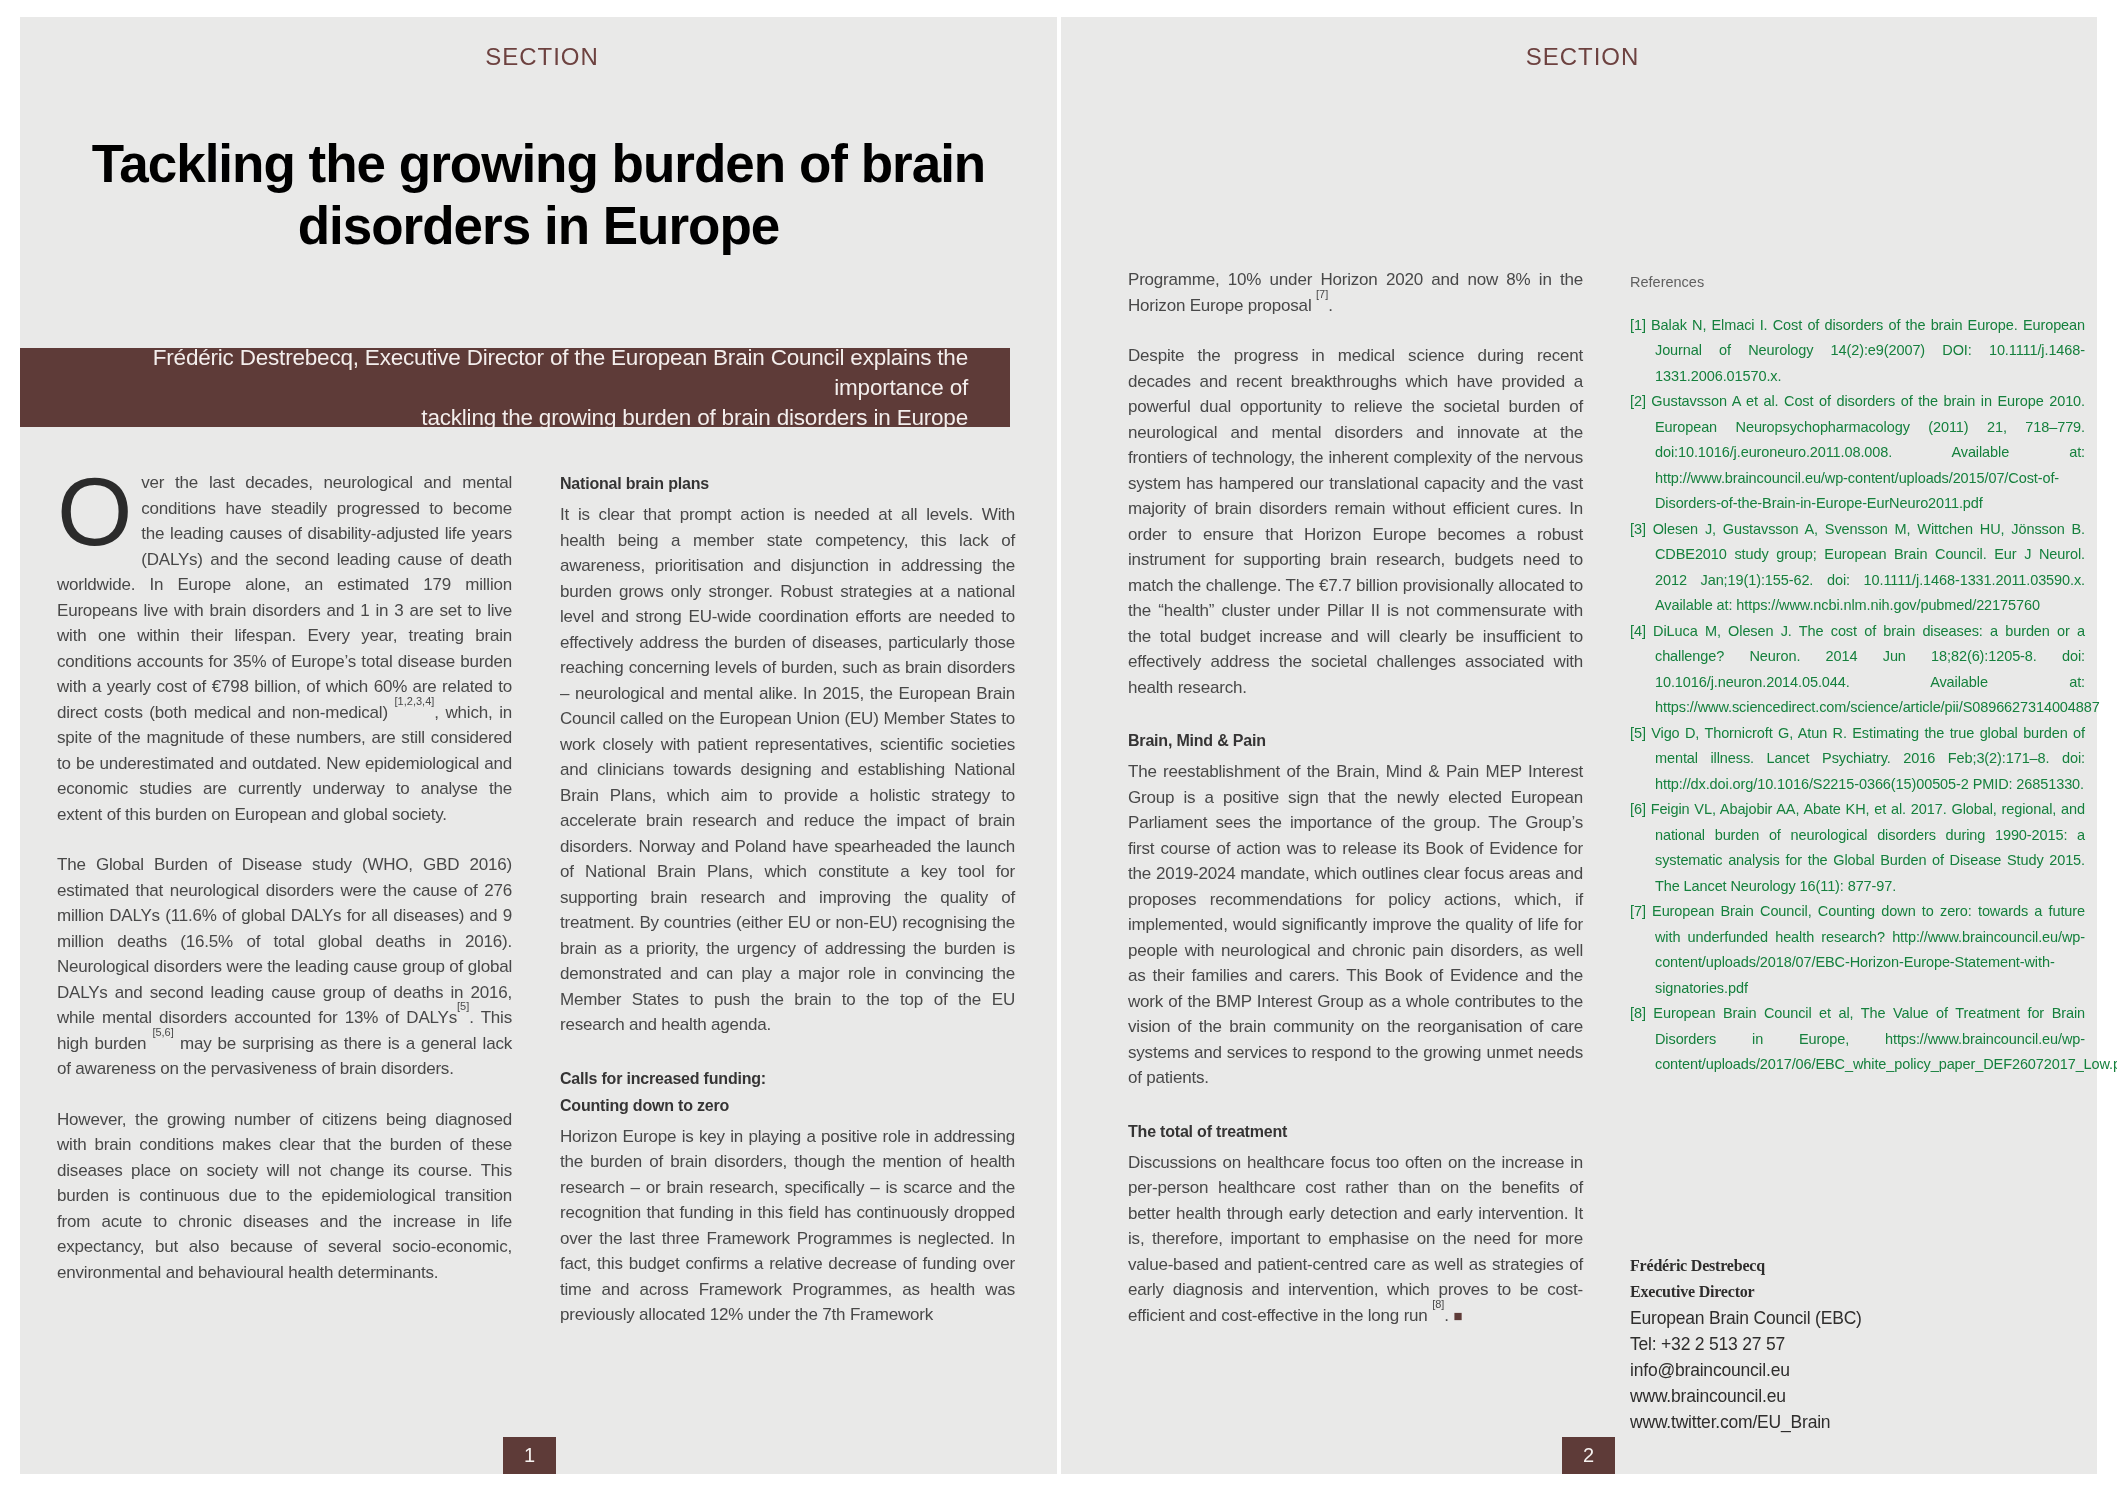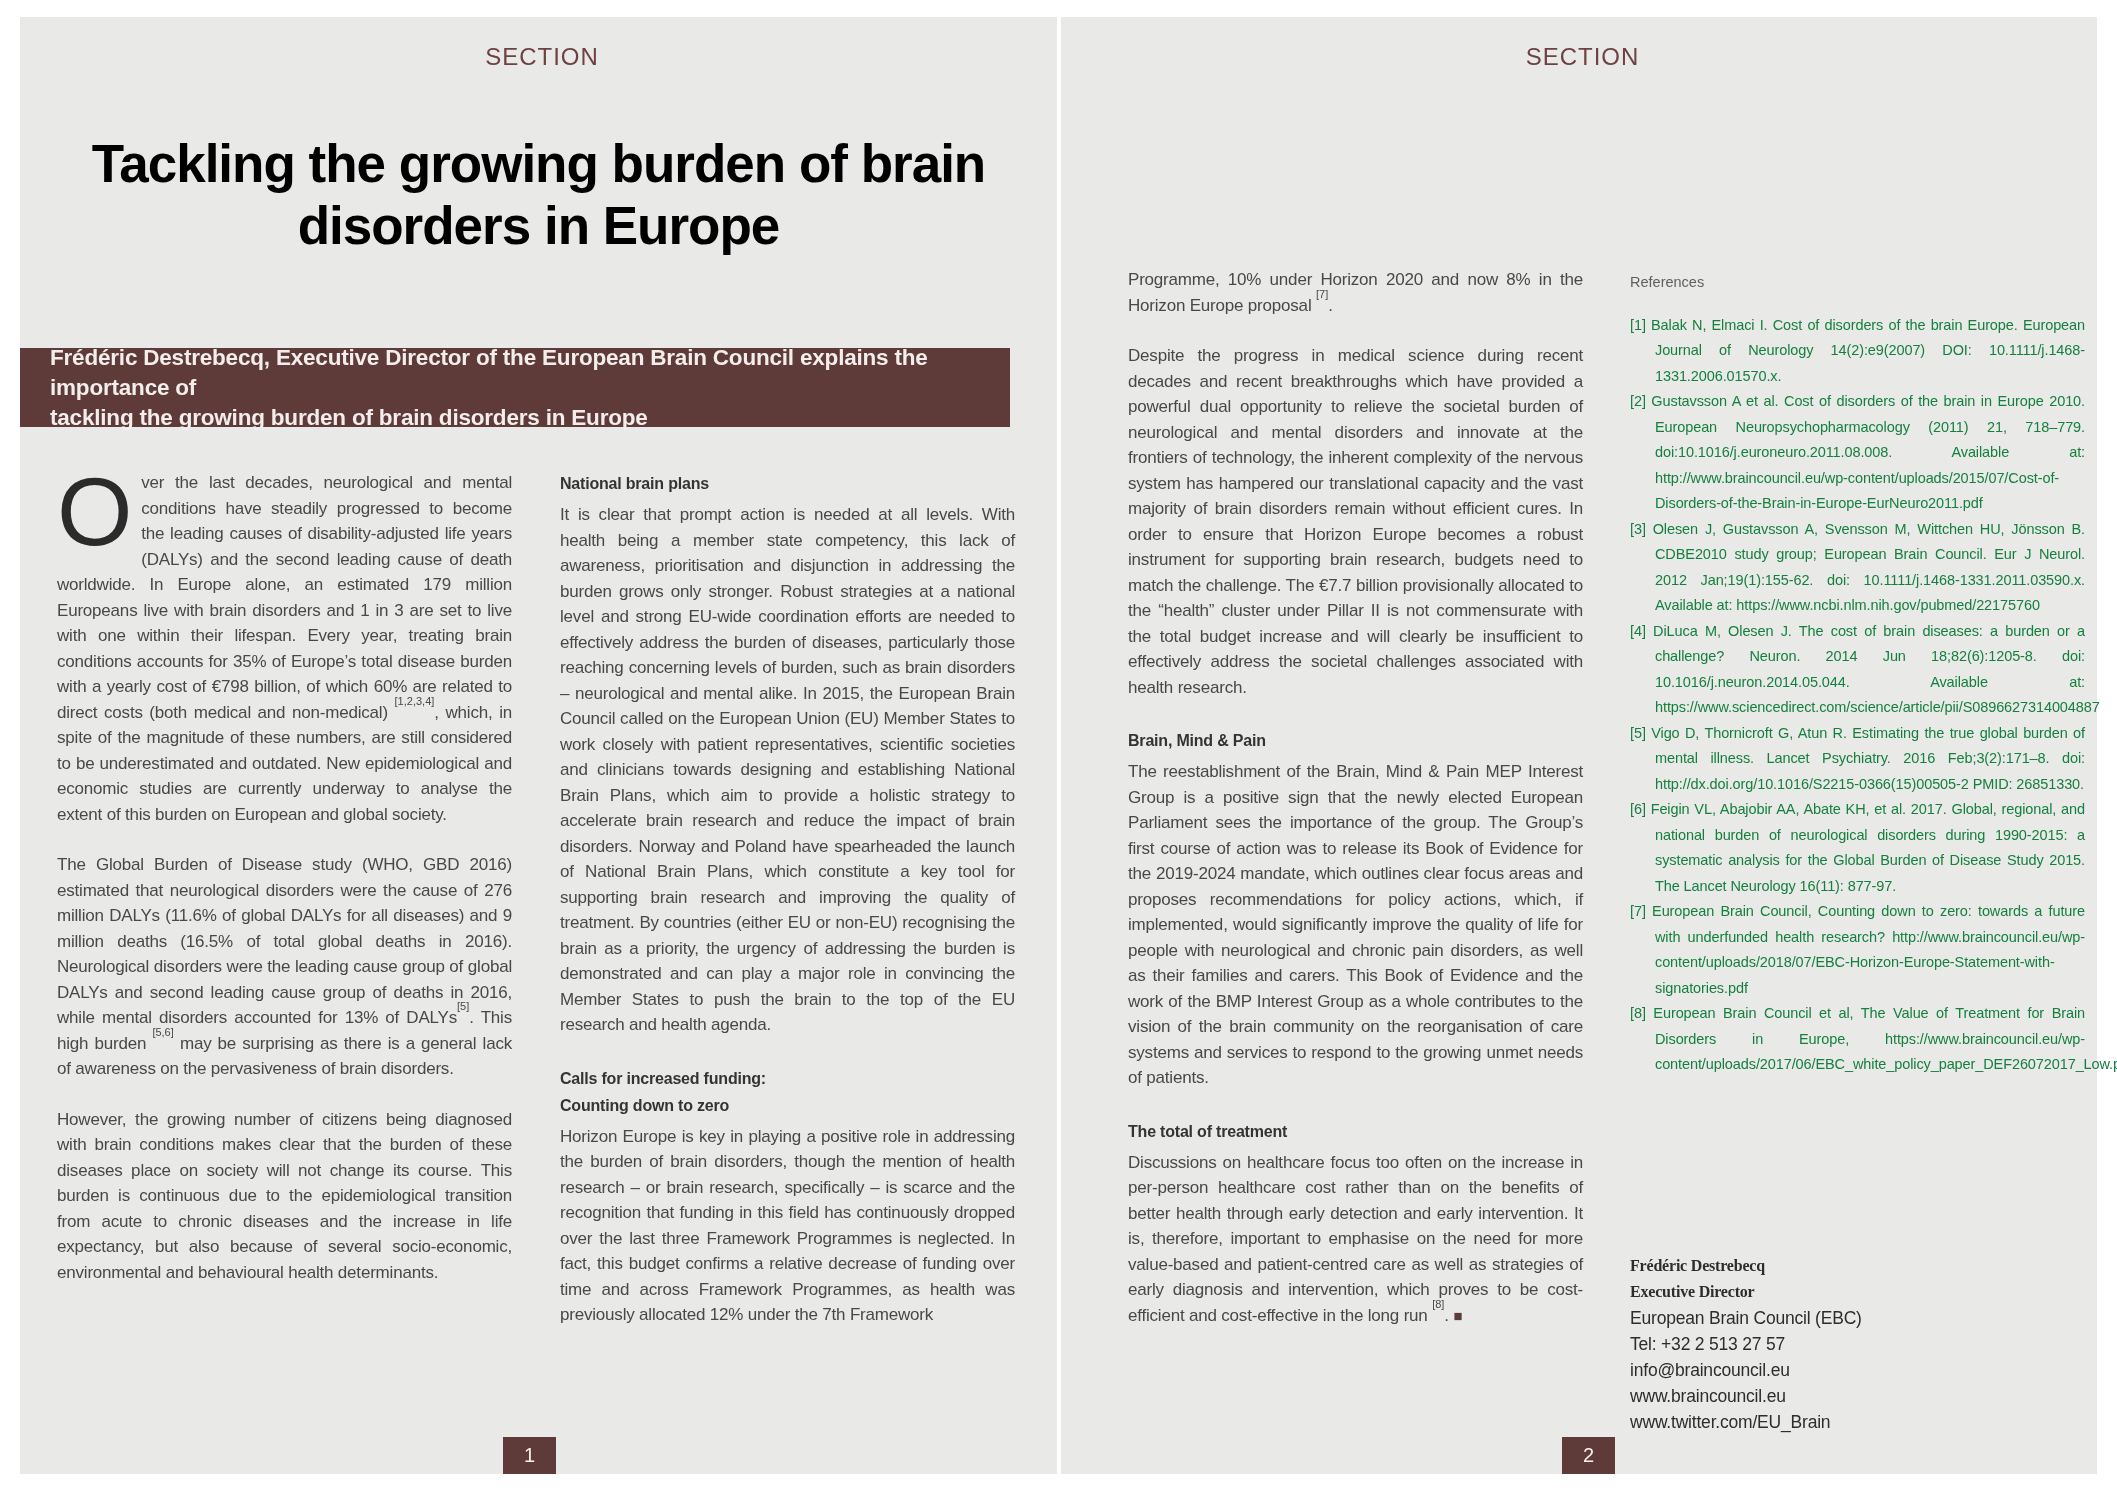--- a/index.html
+++ b/index.html
@@ -22,23 +22,23 @@
   .title {
     position:absolute; top:116px; left:0; width:100%;
     text-align:center; color:#000000; font-size:53px; font-weight:700;
     letter-spacing:-1px; line-height:62px; white-space:pre-line;
   }
   .banner {
     position:absolute; left:0; top:331px; width:990px; height:79px;
     background:#5e3b38; display:flex; align-items:center; justify-content:center;
   }
   .banner-text {
-    color:#f3eeec; font-size:22.5px; line-height:30px; font-weight:700;
-    text-align:left; white-space:pre-line; letter-spacing:-0.2px;
-    width:100%; padding:0 30px;
+    color:#f3eeec; font-size:22.5px; line-height:30px; font-weight:400;
+    text-align:right; white-space:pre-line; letter-spacing:-0.2px;
+    width:100%; padding:0 42px;
   }
 
   .col { position:absolute; width:455px; }
   .p1-col-a { left:37px;  top:453px; }
   .p1-col-b { left:540px; top:453px; }
   .p2-col-a { left:67px;  top:250px; }
   .p2-col-b { left:569px; top:253px; }
 
   .body-p {
     font-size:17px; line-height:25.5px; color:#484848;

